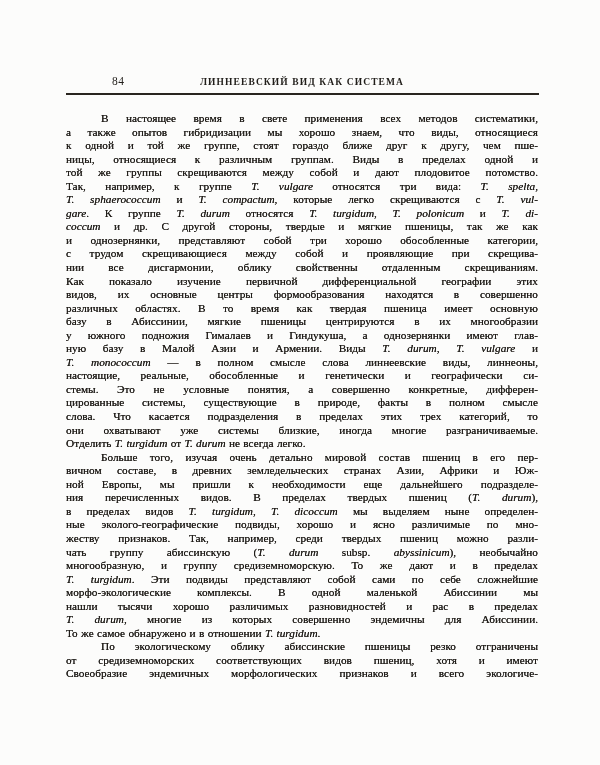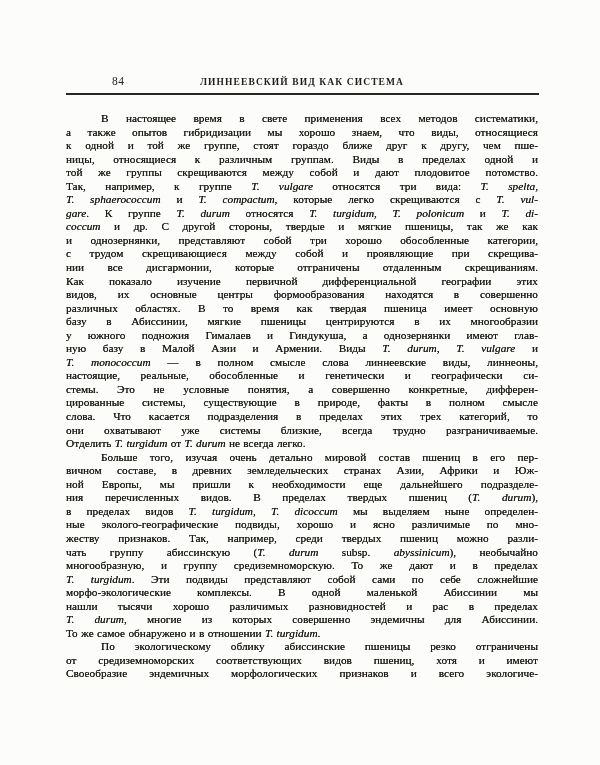--- a/index.html
+++ b/index.html
@@ -88,33 +88,33 @@
         <div class="line">а также опытов гибридизации мы хорошо знаем, что виды, относящиеся</div>
         <div class="line">к одной и той же группе, стоят гораздо ближе друг к другу, чем пше-</div>
         <div class="line">ницы, относящиеся к различным группам. Виды в пределах одной и</div>
         <div class="line">той же группы скрещиваются между собой и дают плодовитое потомство.</div>
         <div class="line">Так, например, к группе <i>T. vulgare</i> относятся три вида: <i>T. spelta</i>,</div>
         <div class="line"><i>T. sphaerococcum</i> и <i>T. compactum</i>, которые легко скрещиваются с <i>T. vul-</i></div>
         <div class="line"><i>gare</i>. К группе <i>T. durum</i> относятся <i>T. turgidum</i>, <i>T. polonicum</i> и <i>T. di-</i></div>
         <div class="line"><i>coccum</i> и др. С другой стороны, твердые и мягкие пшеницы, так же как</div>
         <div class="line">и однозернянки, представляют собой три хорошо обособленные категории,</div>
         <div class="line">с трудом скрещивающиеся между собой и проявляющие при скрещива-</div>
-        <div class="line">нии все дисгармонии, которые отграничены отдаленным скрещиваниям.</div>
+        <div class="line">нии все дисгармонии, облику свойственны отдаленным скрещиваниям.</div>
         <div class="line">Как показало изучение первичной дифференциальной географии этих</div>
         <div class="line">видов, их основные центры формообразования находятся в совершенно</div>
         <div class="line">различных областях. В то время как твердая пшеница имеет основную</div>
         <div class="line">базу в Абиссинии, мягкие пшеницы центрируются в их многообразии</div>
         <div class="line">у южного подножия Гималаев и Гиндукуша, а однозернянки имеют глав-</div>
         <div class="line">ную базу в Малой Азии и Армении. Виды <i>T. durum</i>, <i>T. vulgare</i> и</div>
         <div class="line"><i>T. monococcum</i> — в полном смысле слова линнеевские виды, линнеоны,</div>
         <div class="line">настоящие, реальные, обособленные и генетически и географически си-</div>
         <div class="line">стемы. Это не условные понятия, а совершенно конкретные, дифферен-</div>
         <div class="line">цированные системы, существующие в природе, факты в полном смысле</div>
         <div class="line">слова. Что касается подразделения в пределах этих трех категорий, то</div>
-        <div class="line">они охватывают уже системы близкие, всегда трудно разграничиваемые.</div>
+        <div class="line">они охватывают уже системы близкие, иногда многие разграничиваемые.</div>
         <div class="line short">Отделить <i>T. turgidum</i> от <i>T. durum</i> не всегда легко.</div>
       </div>
       <div>
         <div class="line indent">Больше того, изучая очень детально мировой состав пшениц в его пер-</div>
         <div class="line">вичном составе, в древних земледельческих странах Азии, Африки и Юж-</div>
         <div class="line">ной Европы, мы пришли к необходимости еще дальнейшего подразделе-</div>
         <div class="line">ния перечисленных видов. В пределах твердых пшениц (<i>T. durum</i>),</div>
         <div class="line">в пределах видов <i>T. turgidum</i>, <i>T. dicoccum</i> мы выделяем ныне определен-</div>
         <div class="line">ные эколого-географические подвиды, хорошо и ясно различимые по мно-</div>
         <div class="line">жеству признаков. Так, например, среди твердых пшениц можно разли-</div>

